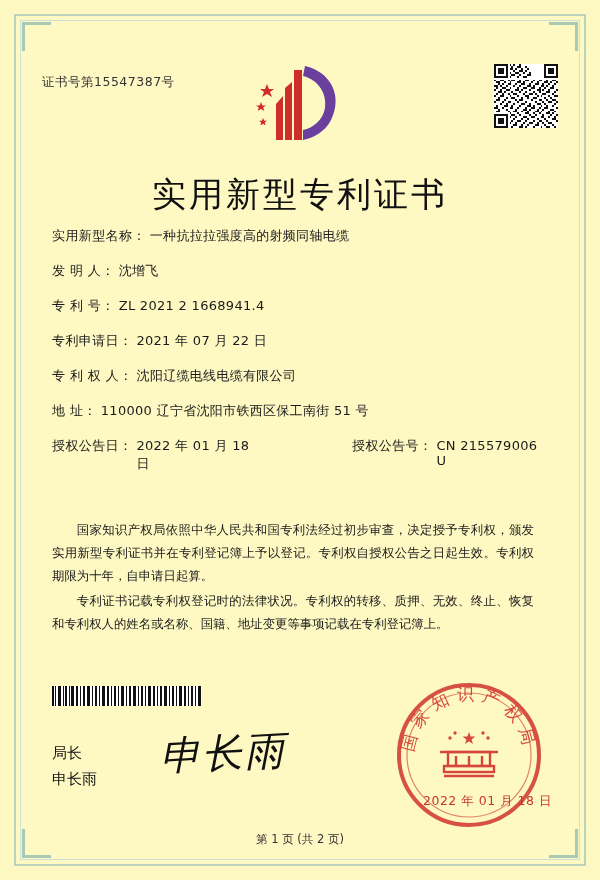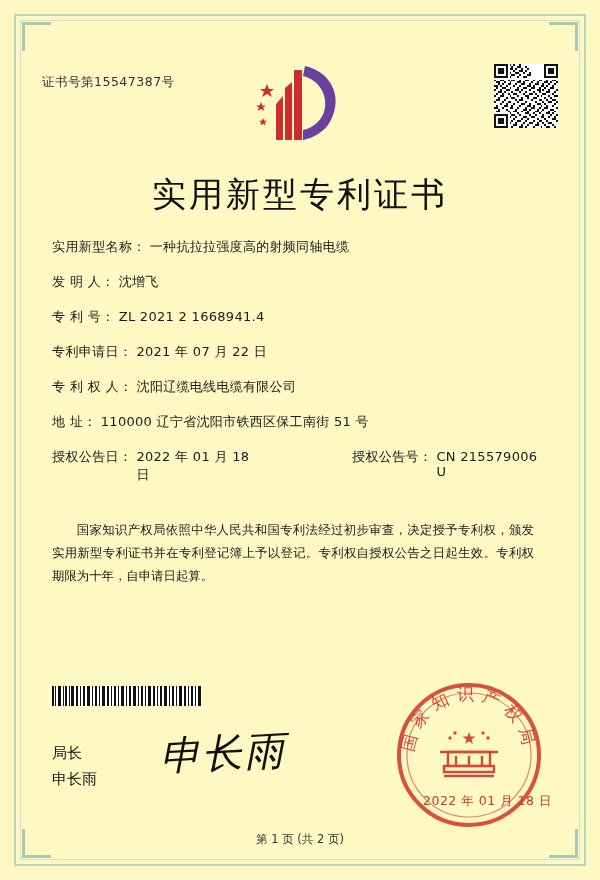--- a/index.html
+++ b/index.html
@@ -93,21 +93,21 @@
     font-weight: normal;
     letter-spacing: 3px;
     color: #111;
     font-family: "DejaVu Serif", "Liberation Serif", serif;
   }
 
   
   .fields {
     position: absolute;
     left: 52px;
-    top: 238px;
+    top: 227px;
     right: 50px;
   }
   .field-row {
     display: flex;
     align-items: baseline;
     margin-bottom: 17px;
     font-size: 13px;
     color: #1a1a1a;
   }
   .field-label {
@@ -515,20 +515,21 @@
       <span class="field-value">2022 年 01 月 18 日</span>
       <span class="half-2">
         <span class="field-label">授权公告号：</span>
         <span class="field-value">CN 215579006 U</span>
       </span>
     </div>
   </div>
 
   <div class="paras">
     <p>国家知识产权局依照中华人民共和国专利法经过初步审查，决定授予专利权，颁发实用新型专利证书并在专利登记簿上予以登记。专利权自授权公告之日起生效。专利权期限为十年，自申请日起算。</p>
+    <p>专利证书记载专利权登记时的法律状况。专利权的转移、质押、无效、终止、恢复和专利权人的姓名或名称、国籍、地址变更等事项记载在专利登记簿上。</p>
   </div>
 
   <div class="barcode">
     <svg viewBox="0 0 150 20" width="150" height="20" shape-rendering="crispEdges">
       <rect width="150" height="20" fill="#ffffff"></rect>
       <g fill="#111111">
         <rect x="0" y="0" width="2" height="20"></rect>
           <rect x="3" y="0" width="1" height="20"></rect>
         <rect x="6" y="0" width="3" height="20"></rect>
           <rect x="11" y="0" width="1" height="20"></rect>

